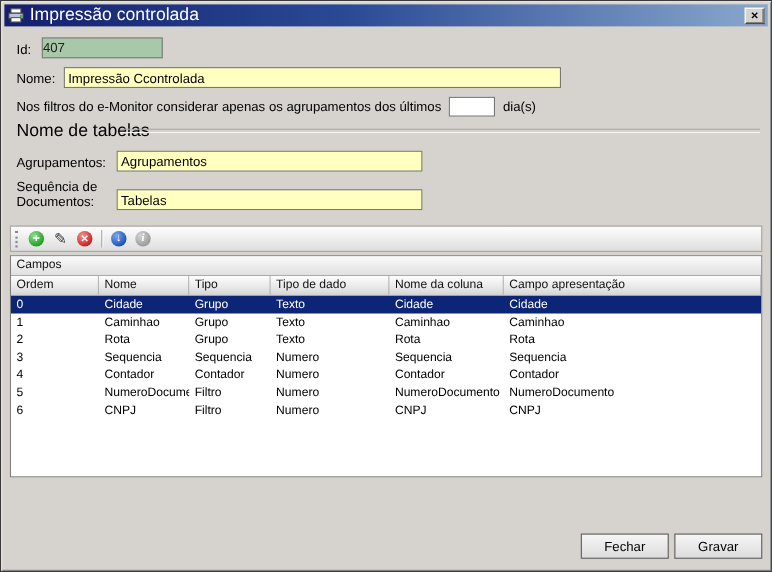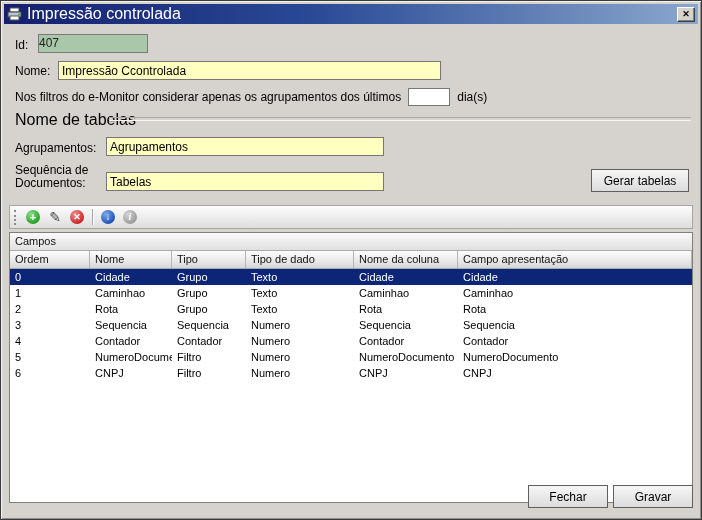--- a/index.html
+++ b/index.html
@@ -19,21 +19,21 @@
     font-weight:bold;color:#000;font-family:inherit;cursor:default;}
 
   .lbl{position:absolute;font-size:12px;color:#000;white-space:nowrap;}
 
   .idfield{position:absolute;left:37px;top:33px;width:110px;height:19px;
     background:var(--field-green,#a9c8a9);border:1px solid #7a7a7a;box-sizing:border-box;
     font-size:12px;line-height:17px;text-align:left;padding-right:18px;color:#222;}
 
   .yfield{position:absolute;background:var(--field-yellow,#ffffc0);border:1px solid #777;
     box-sizing:border-box;font-size:12px;padding:0 3px;font-family:inherit;height:19px;color:#000;}
-  .nomefield{left:57px;top:60px;width:383px;}
+  .nomefield{left:57px;top:60px;width:452px;}
   .agrupfield{left:105px;top:136px;width:278px;}
   .seqfield{left:105px;top:171px;width:278px;}
 
   .filterrow{position:absolute;left:14px;top:87px;display:flex;align-items:center;gap:7px;font-size:12px;}
   .daysinput{width:42px;height:18px;border:1px solid #777;background:#fff;box-sizing:border-box;
     font-family:inherit;font-size:12px;padding:0 3px;}
 
   .grouptitle{position:absolute;left:14px;top:110px;font-size:16px;}
   .groupline{position:absolute;left:108px;top:116px;right:10px;height:2px;
     border-top:1px solid #aba9a4;border-bottom:1px solid #f6f5f2;}
@@ -55,21 +55,21 @@
   .circle{width:14px;height:14px;border-radius:50%;color:#fff;font-size:11px;line-height:14px;
     text-align:center;font-weight:bold;display:block;}
   .c-add{background:radial-gradient(circle at 35% 30%,#8ade8a,#1f9e1f 75%);}
   .c-del{background:radial-gradient(circle at 35% 30%,#f49090,#c81f1f 75%);font-size:9px;line-height:14px;}
   .c-blue{background:radial-gradient(circle at 35% 30%,#7aa8e8,#1b50b8 75%);font-size:10px;line-height:14px;}
   .c-info{background:radial-gradient(circle at 35% 30%,#d4d4d4,#9a9a9a 75%);
     font-family:"Liberation Serif",serif;font-style:italic;font-size:10px;line-height:13px;}
   .pencil{font-size:14px;color:#3c3c3c;display:block;line-height:14px;}
   .sep{width:1px;height:16px;background:#a8a8a8;margin:0 4px;box-shadow:1px 0 0 #fff;}
 
-  .grid{position:absolute;left:8px;top:231px;width:684px;height:271px;background:#fff;
+  .grid{position:absolute;left:8px;top:231px;width:684px;height:202px;background:#fff;
     border:1px solid #7f7f7f;box-sizing:border-box;overflow:hidden;}
   .gcaption{height:18px;background:linear-gradient(#fafafa,#e0e0e0);border-bottom:1px solid #aaa;
     font-size:11px;line-height:17px;padding-left:5px;box-sizing:border-box;color:#111;}
   .ghead{display:flex;height:18px;background:linear-gradient(#fdfdfd,#e8e8e8 60%,#d6d6d6);
     border-bottom:1px solid #aaa;box-sizing:border-box;}
   .hcell{font-size:11px;line-height:17px;padding-left:5px;border-right:1px solid #b4b4b4;
     box-sizing:border-box;overflow:hidden;white-space:nowrap;color:#111;}
   .grow{display:flex;height:16px;}
   .gcell{font-size:11px;line-height:16px;padding-left:5px;box-sizing:border-box;
     overflow:hidden;white-space:nowrap;}
@@ -108,21 +108,20 @@
 
   <span class="lbl grouptitle">Nome de tabelas</span>
   <div class="groupline"></div>
 
   <span class="lbl" style="left:14px;top:140px">Agrupamentos:</span>
   <input class="yfield agrupfield" value="Agrupamentos" style="">
 
   <span class="lbl seqlbl">Sequência de Documentos:</span>
   <input class="yfield seqfield" value="Tabelas" style="">
 
-  <button class="btn gerar">Gerar tabelas</button>
 
   <div class="toolbar">
     <div class="grip"></div>
     <button class="tbtn">
         <span class="circle c-add">+</span>
       </button>
     <button class="tbtn">
         <span class="pencil">✎</span>
       </button>
     <button class="tbtn">

